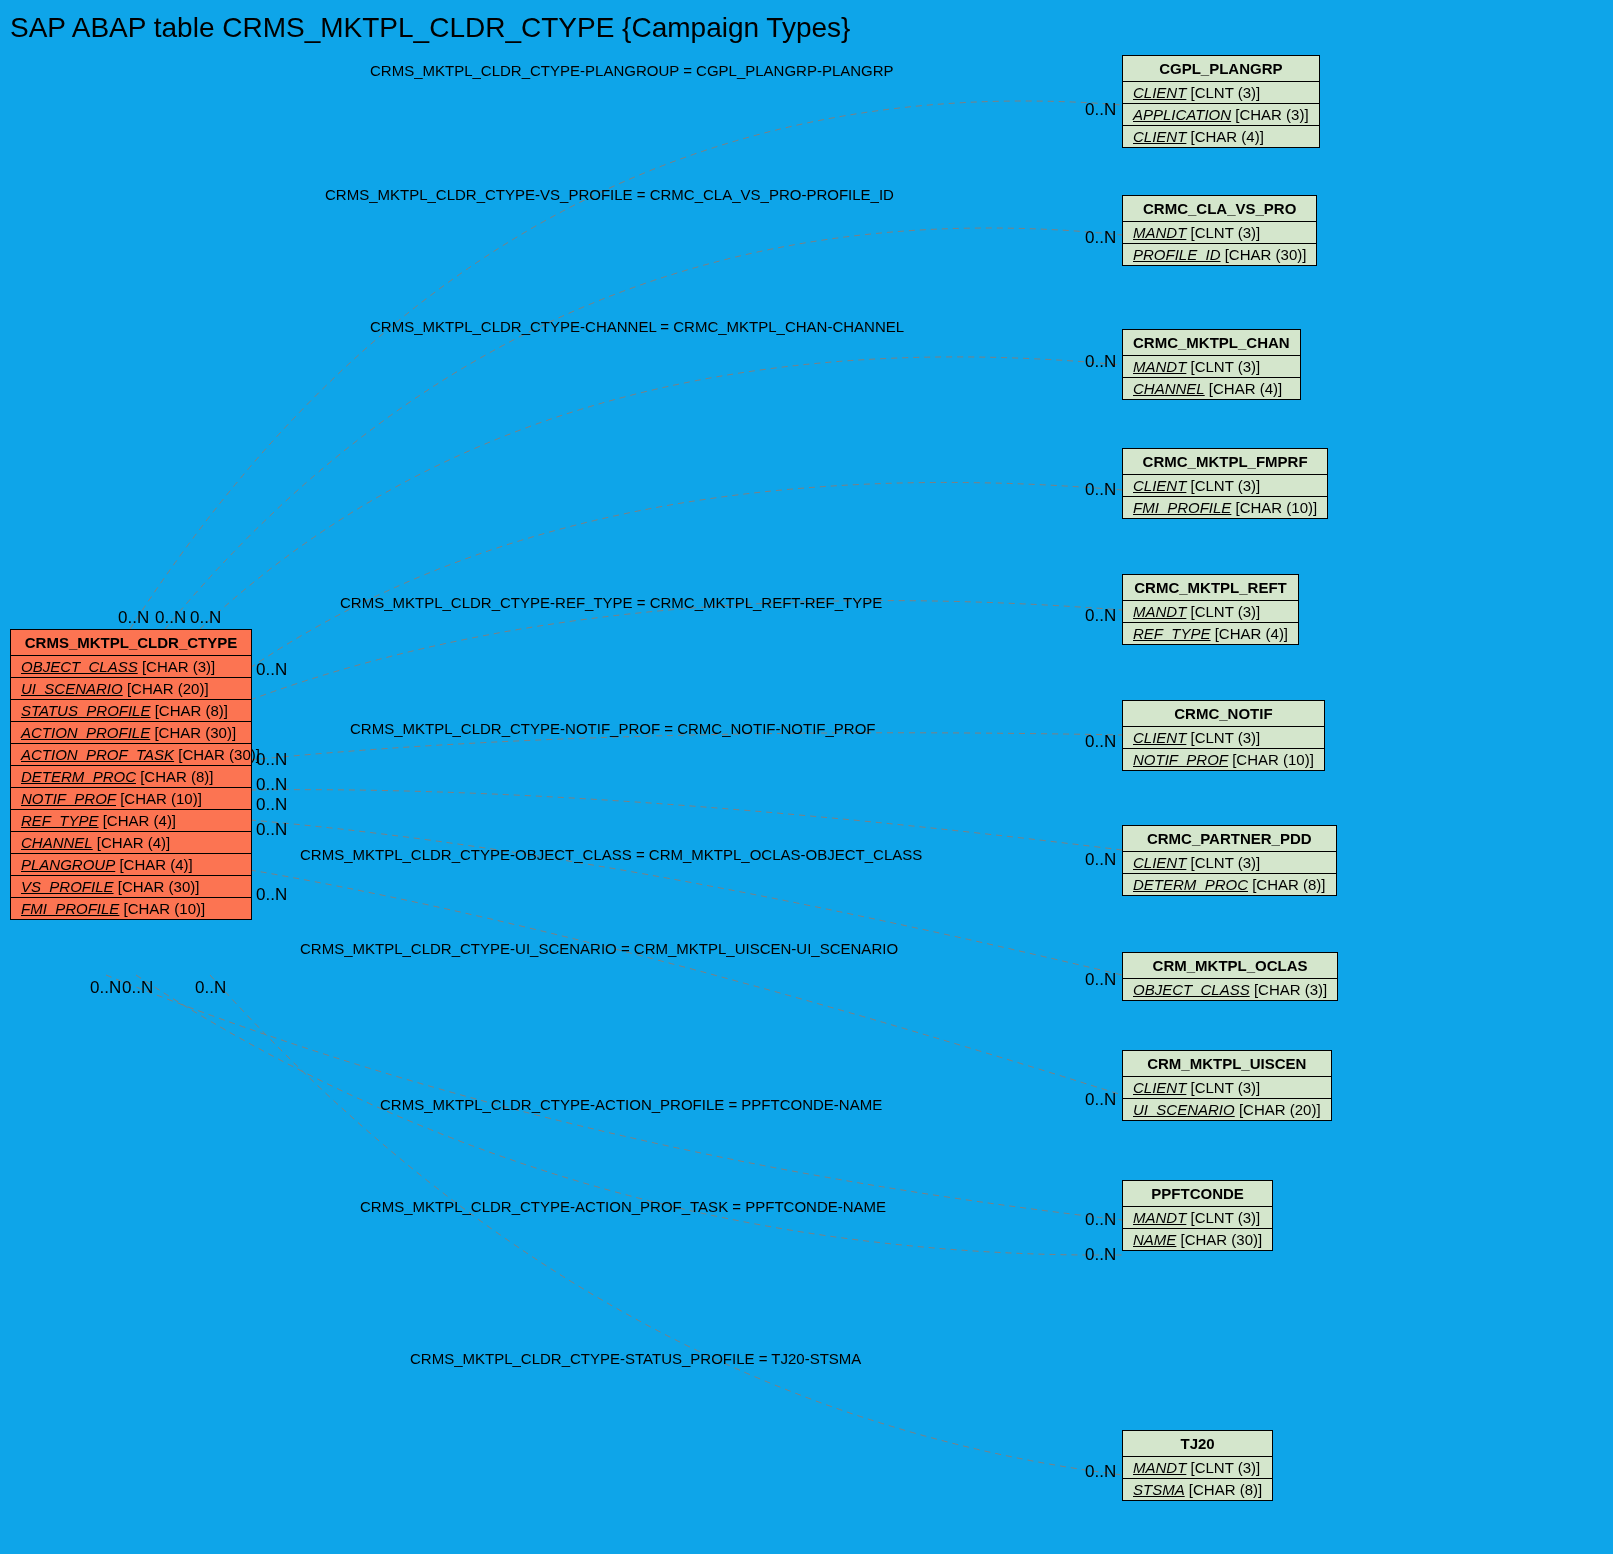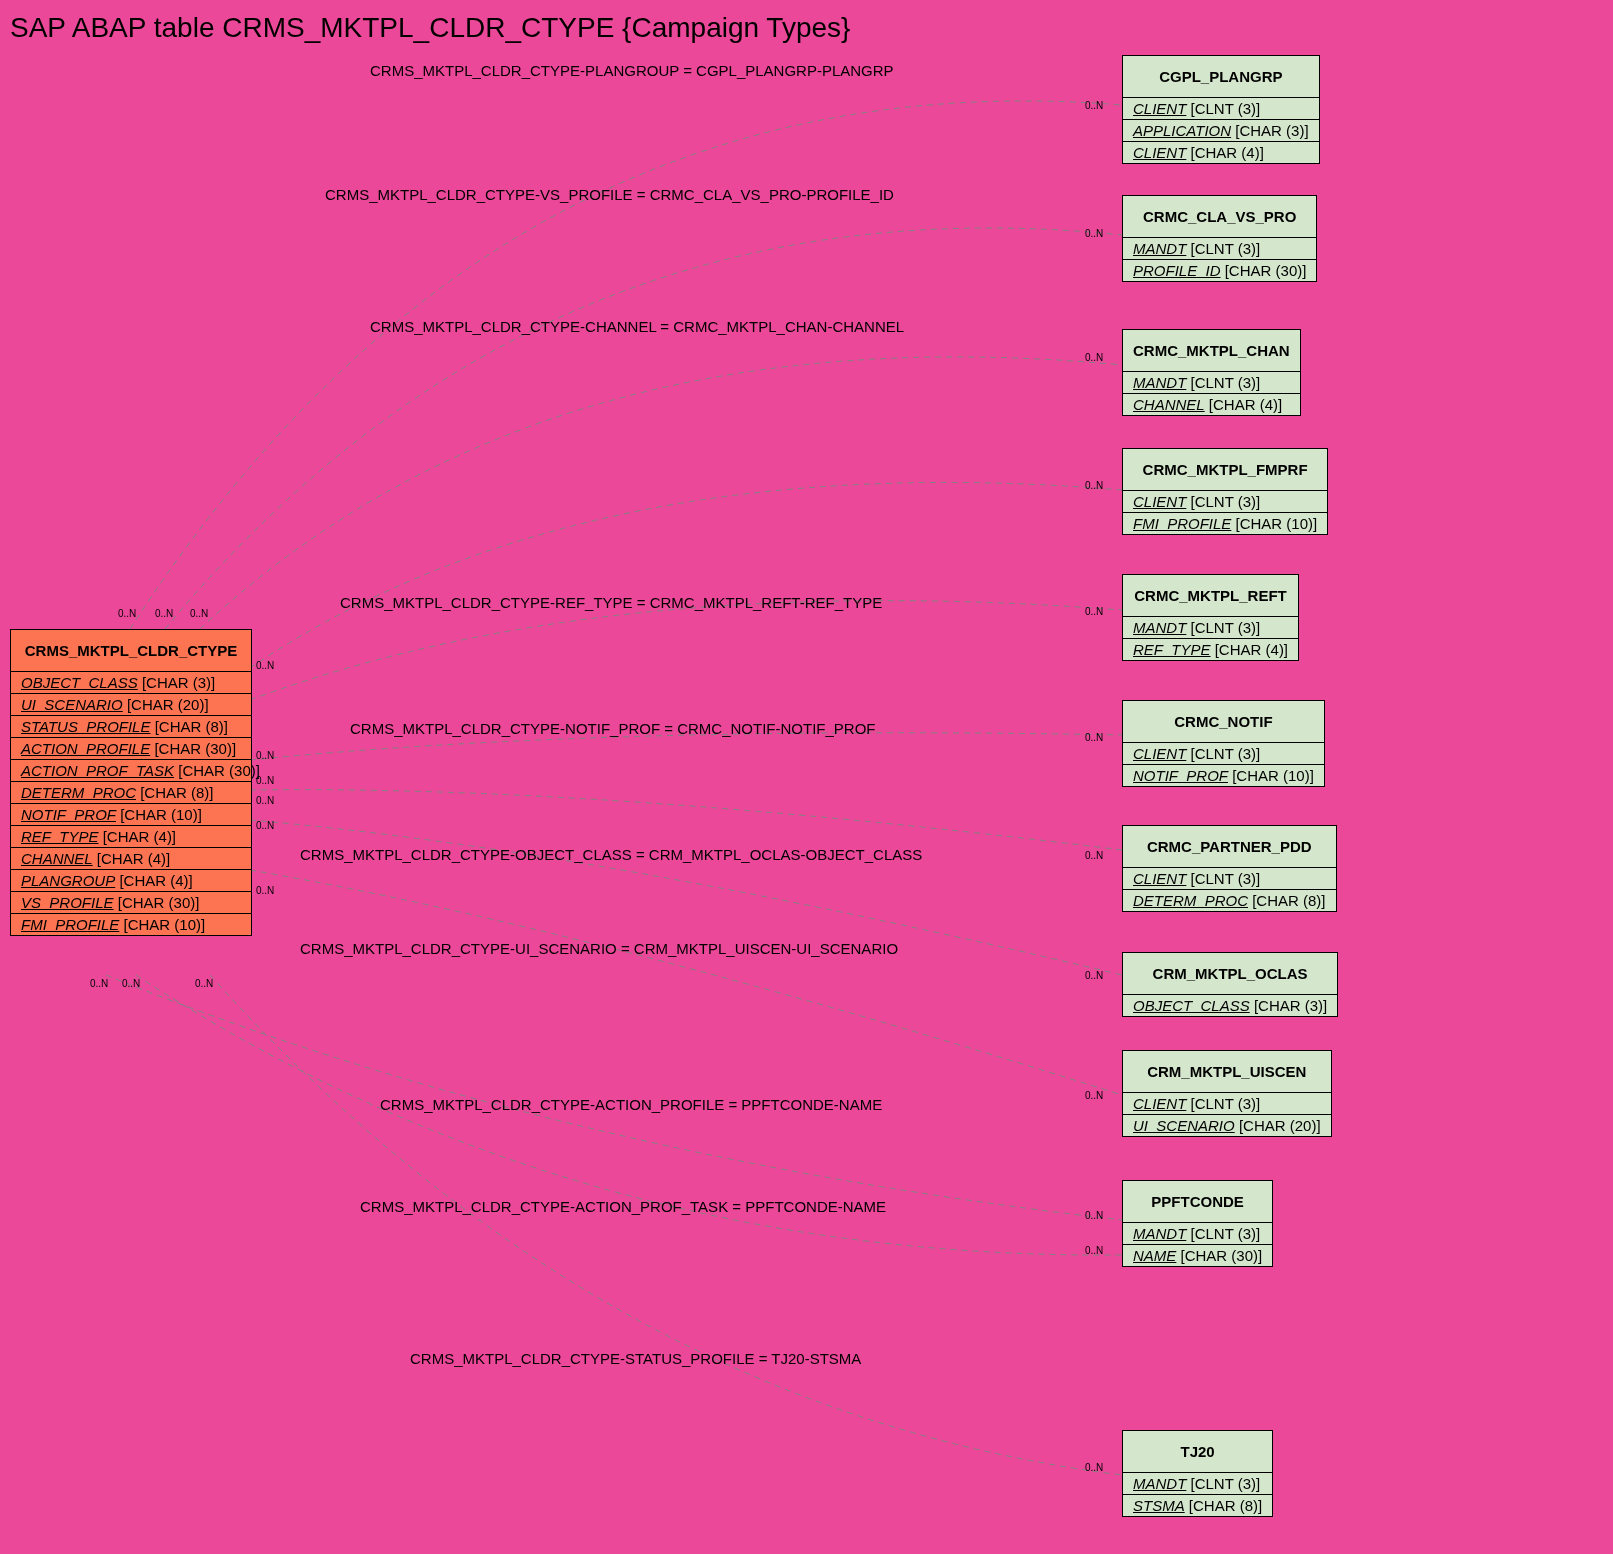--- a/index.html
+++ b/index.html
@@ -1,26 +1,26 @@
 <!DOCTYPE html>
 <html><head>
 <meta charset="utf-8">
 <style>
   html,body{margin:0;padding:0;background:#fff;font-family:"Helvetica Neue",Arial,sans-serif;font-size:15px;color:#000}
-  .canvas{position:relative;width:1613px;height:1554px;background:#ec4899}
+  .canvas{position:relative;width:1613px;height:1554px;background:#0ea5e9}
   .title{position:absolute;left:10px;top:12px;font-size:28px;font-weight:400;color:#000}
   .tbl{position:absolute;border:1px solid #000;background:#d4e6cc}
   .tbl.source{background:#fc7452}
-  .tbl .hdr{font-weight:bold;text-align:center;padding:12px 10px;border-bottom:1px solid #000;white-space:nowrap}
+  .tbl .hdr{font-weight:bold;text-align:center;padding:4px 10px;border-bottom:1px solid #000;white-space:nowrap}
   .tbl .row{padding:2px 10px;border-bottom:1px solid #000;white-space:nowrap}
   .tbl .row:last-child{border-bottom:none}
   .tbl .row .fld{font-style:italic;text-decoration:underline}
   .tbl .row .typ{font-style:normal;text-decoration:none}
   .rel-label{position:absolute;font-size:15px;color:#000;white-space:nowrap;background:transparent}
-  .card{position:absolute;font-size:10px;color:#000}
+  .card{position:absolute;font-size:17px;color:#000}
   svg.lines{position:absolute;left:0;top:0;width:1613px;height:1554px;pointer-events:none}
   svg.lines path{stroke:#808080;stroke-width:1;stroke-dasharray:6 5;fill:none}
 </style>
 </head>
 <body>
 
 <div class="canvas">
 
   <div class="title">SAP ABAP table CRMS_MKTPL_CLDR_CTYPE {Campaign Types}</div>
 

